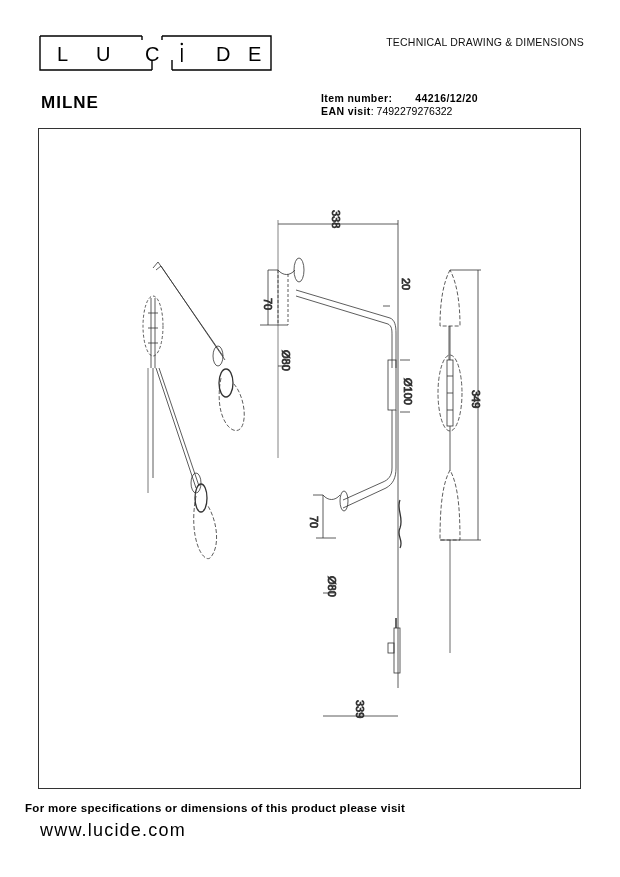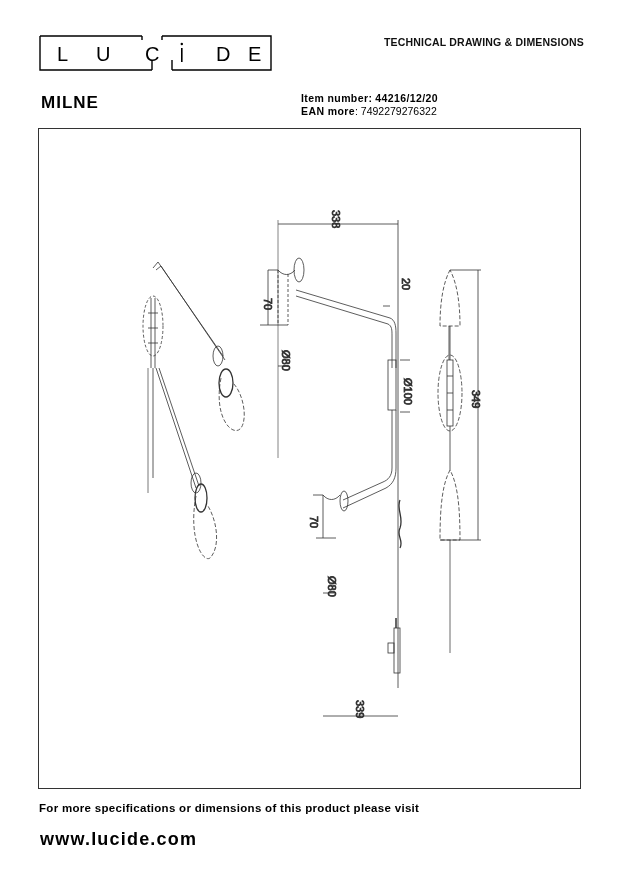--- a/index.html
+++ b/index.html
@@ -1,28 +1,28 @@
 <!DOCTYPE html>
 <html><head>
 <meta charset="utf-8">
 <style>
   html, body { margin: 0; padding: 0; background: #ffffff; }
   body { width: 620px; height: 877px; position: relative; overflow: hidden;
          font-family: "Liberation Sans", sans-serif; color: #000; }
   .abs { position: absolute; }
   .logo { left: 39px; top: 35px; width: 233px; height: 36px; }
   .logo svg { display: block; }
-  .doc-type { left: 360px; top: 36px; width: 224px; text-align: right; font-size: 10.5px; letter-spacing: 0.2px; color: #111; font-weight: bold; }
+  .doc-type { left: 360px; top: 36px; width: 224px; text-align: right; font-size: 10.5px; letter-spacing: 0.2px; color: #111; }
   .product-name { left: 41px; top: 93px; font-size: 17px; font-weight: bold; letter-spacing: 1px; text-align: right; }
   .item-line { left: 301px; top: 92px; font-size: 10.5px; line-height: 13px; }
-  .item-line b { letter-spacing: 0.4px; }
+  .item-line b { letter-spacing: 0.4px; margin-left: 20px; }
   .frame { left: 38px; top: 128px; width: 543px; height: 661px; border: 1.5px solid #333; box-sizing: border-box; }
   .drawing { left: 38px; top: 128px; width: 545px; height: 663px; }
-  .footer-note { left: 39px; top: 802px; font-size: 11.5px; font-weight: bold; letter-spacing: 0.3px; }
-  .footer-url { left: 40px; top: 820px; font-size: 18px; font-weight: bold; letter-spacing: 1.2px; margin-top: 9px; }
+  .footer-note { left: 25px; top: 802px; font-size: 11.5px; font-weight: bold; letter-spacing: 0.3px; }
+  .footer-url { left: 40px; top: 820px; font-size: 18px; font-weight: normal; letter-spacing: 1.2px; }
   .dim { font-family: "Liberation Sans", sans-serif; font-size: 11px; fill: #222; }
 </style>
 </head>
 <body>
 
 <div class="abs logo">
   <svg width="233" height="36" viewBox="0 0 233 36">
     <path d="M1 1 H103 M123 1 H232 V35 H133 M113 35 H1 V1" fill="none" stroke="#000" stroke-width="1.4"></path>
     <path d="M103 1 V5 M123 1 V5 M113 35 V25 M133 35 V25" fill="none" stroke="#000" stroke-width="1.4"></path>
     <g font-family="Liberation Sans, sans-serif" font-size="20" fill="#000">
@@ -40,21 +40,21 @@
 <div class="abs doc-type">TECHNICAL DRAWING &amp; DIMENSIONS</div>
 
 <div class="abs product-name">MILNE</div>
 
 <div class="abs item-line">
   <div>
     <b>Item number:</b>
     <b>44216/12/20</b>
   </div>
   <div>
-    <b>EAN more</b><span>: 7492279276322</span>
+    <b>EAN visit</b><span>: 7492279276322</span>
   </div>
 </div>
 
 <div class="abs frame"></div>
 
 <div class="abs drawing">
   <svg width="545" height="663" viewBox="0 0 545 663" fill="none" stroke="#333" stroke-width="0.8">
 
     <g>
       <path d="M115 140 L120 134 L185 228"></path>

